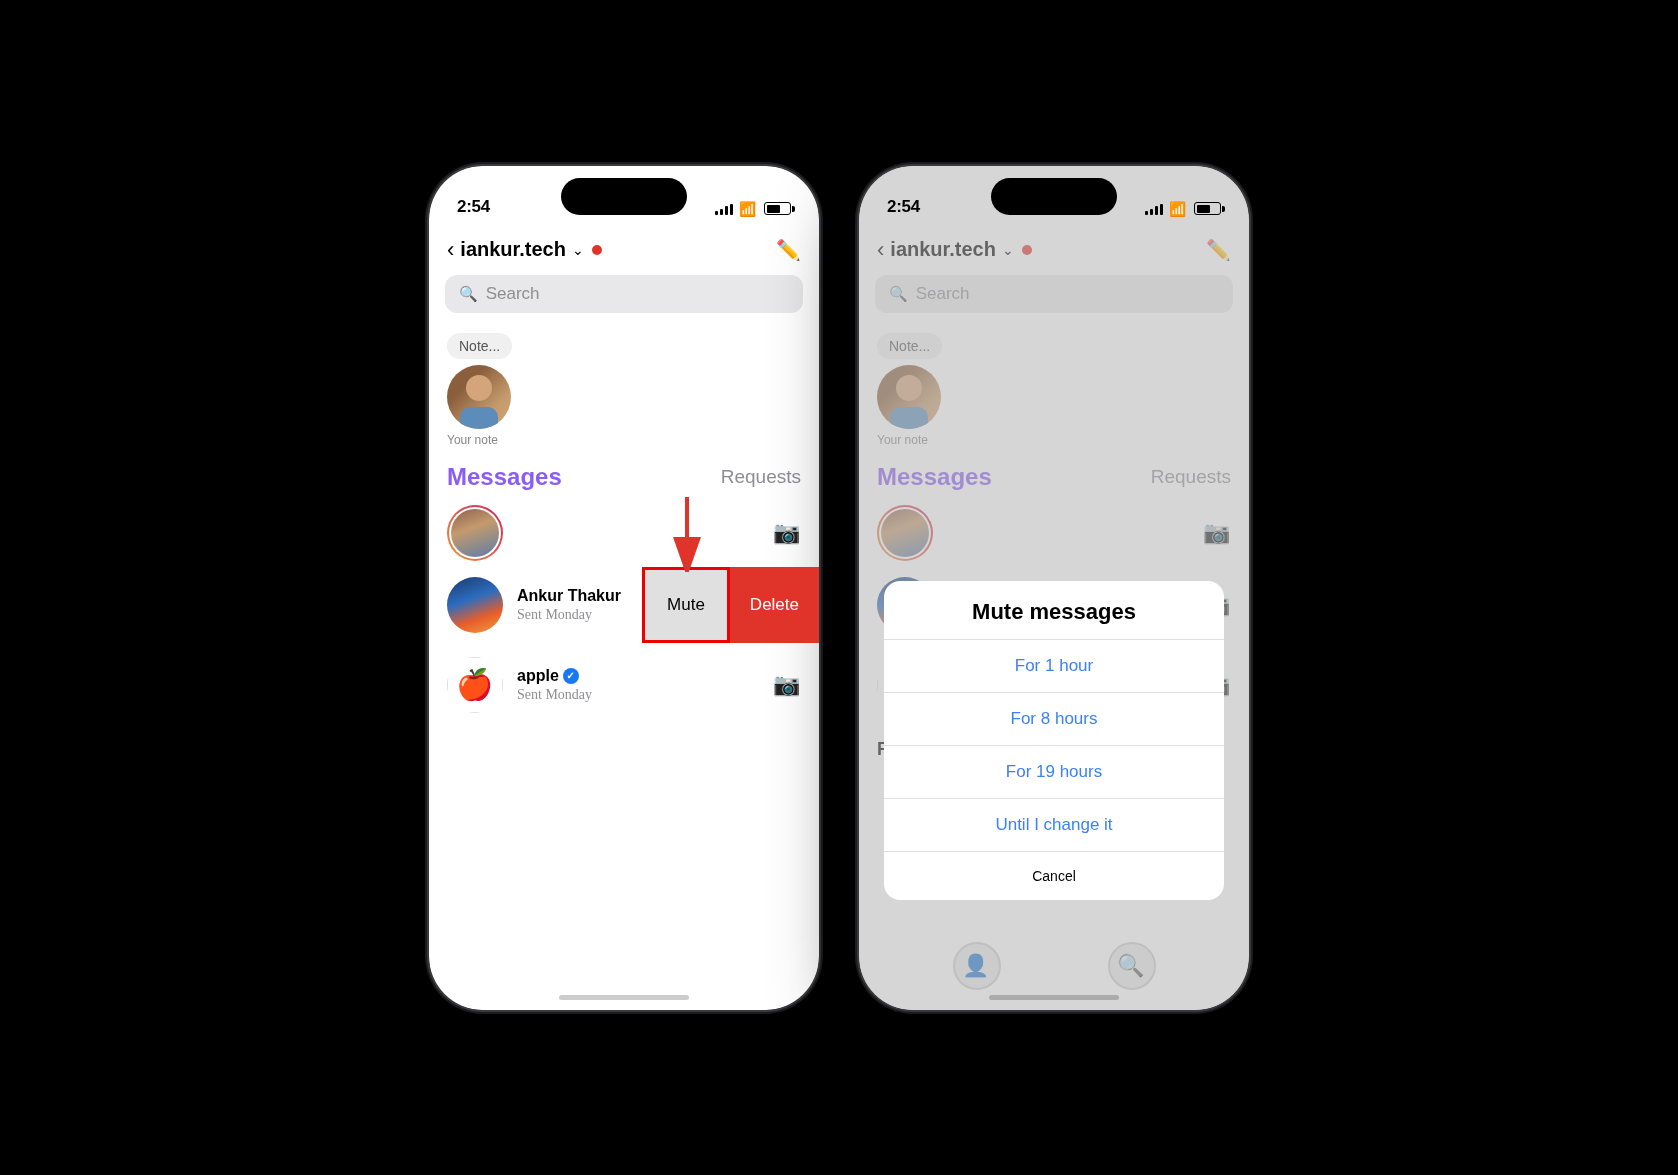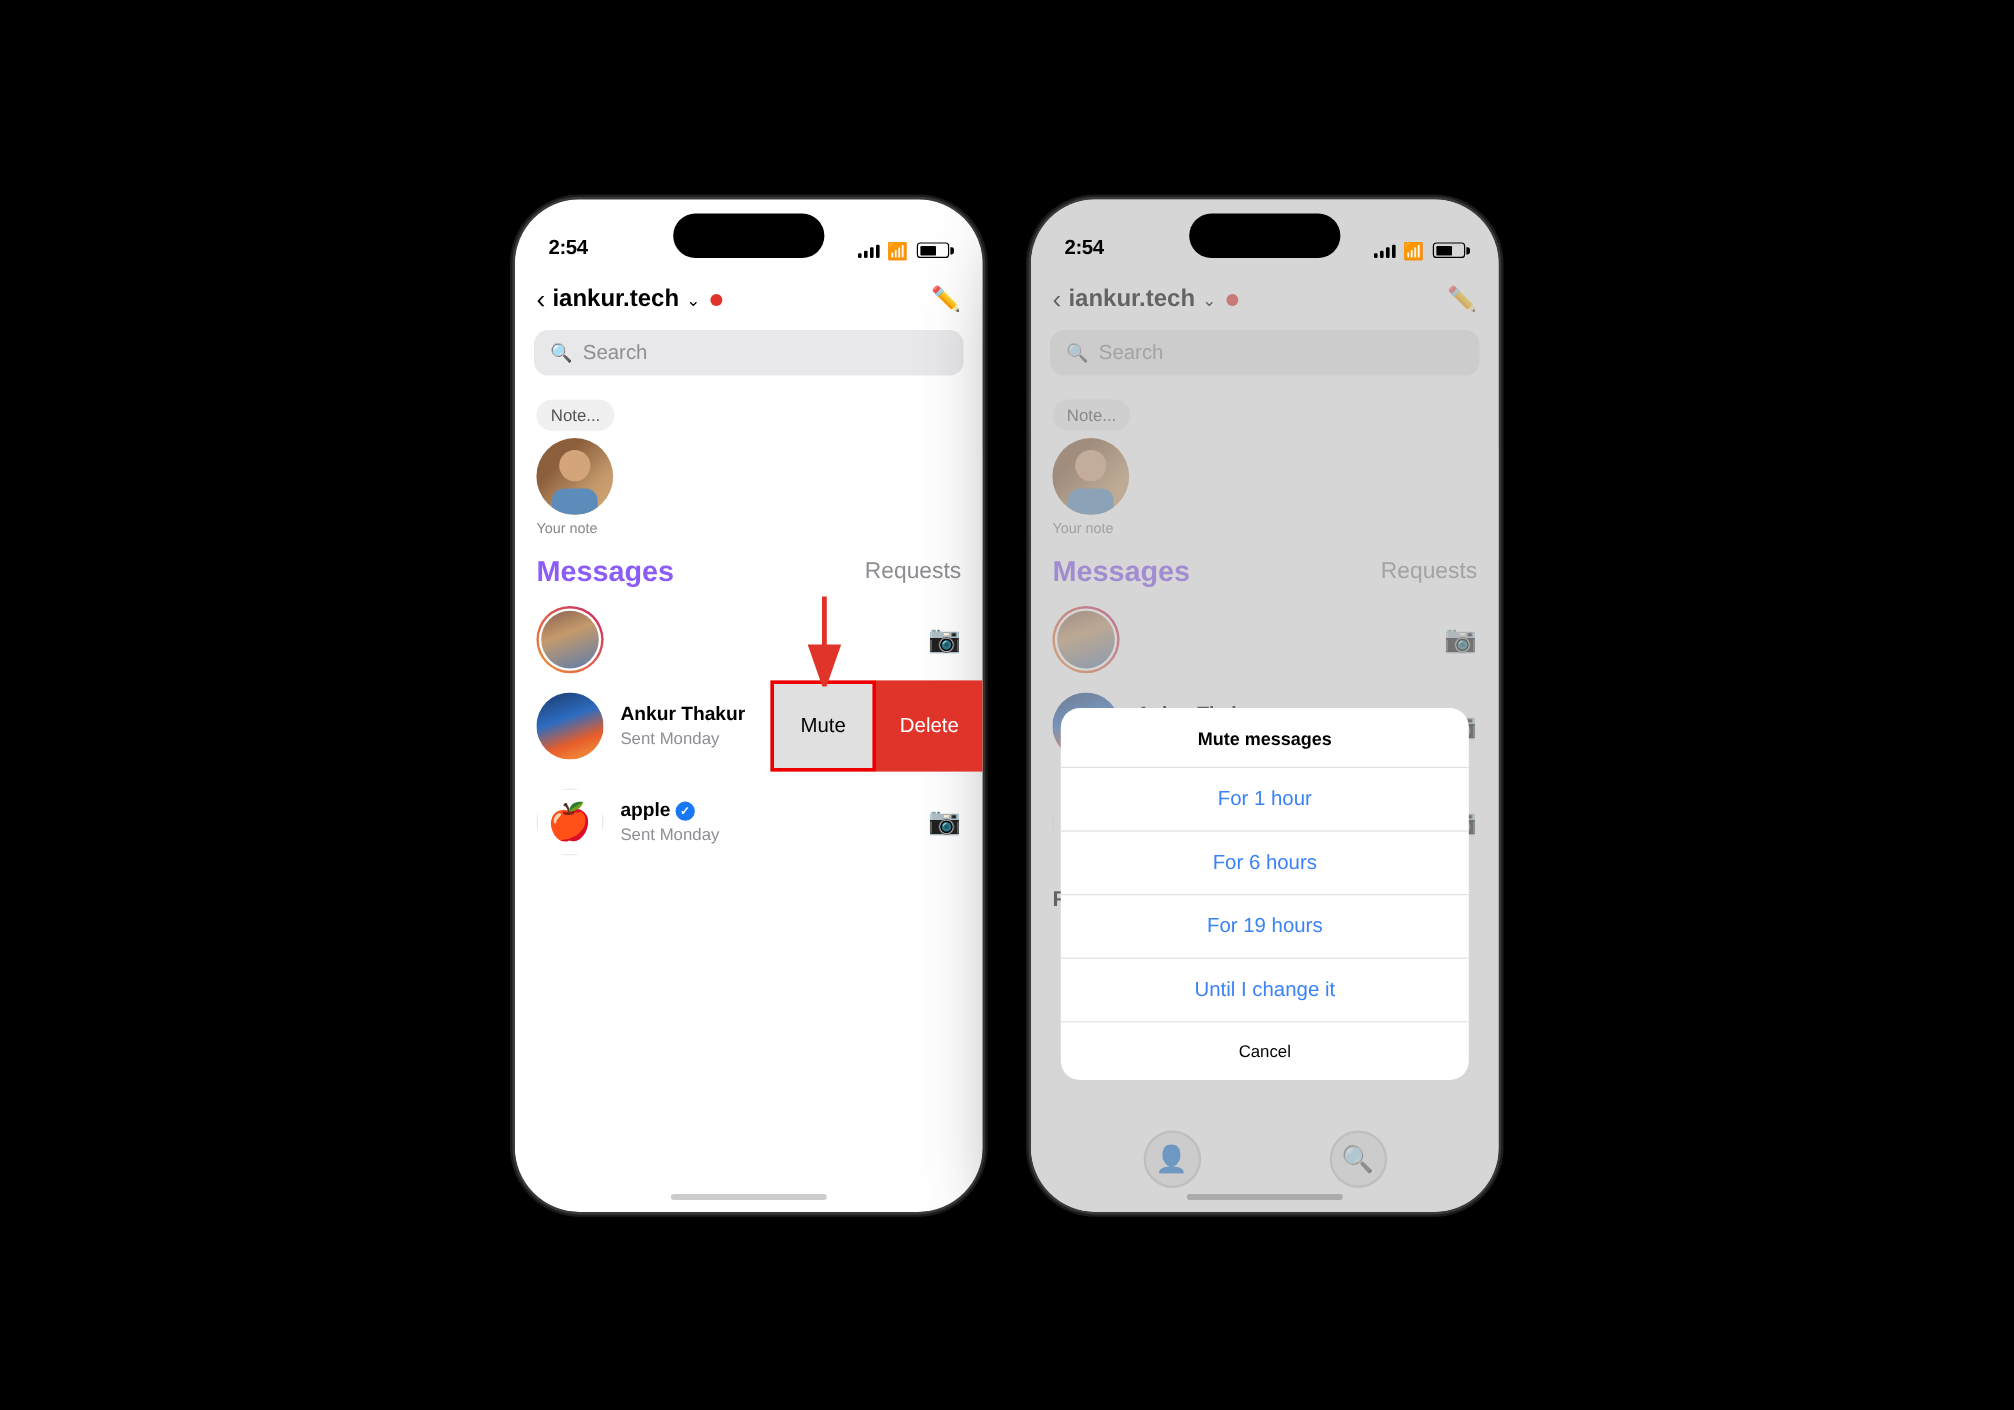--- a/index.html
+++ b/index.html
@@ -300,20 +300,21 @@
       display: flex;
       align-items: center;
       justify-content: center;
       font-size: 10px;
       color: #fff;
     }
     .message-preview {
       font-size: 14px;
       color: #8e8e93;
       margin-top: 2px;
+      font-family: Liberation Serif, serif;
     }
     .camera-icon {
       color: #8e8e93;
       font-size: 22px;
     }
 
     
     .swipe-container {
       position: relative;
     }
@@ -364,21 +365,21 @@
       transform: translateX(-50%);
       width: 340px;
       background: #fff;
       border-radius: 16px;
       z-index: 50;
       overflow: hidden;
       margin-bottom: 30px;
     }
     .modal-title {
       text-align: center;
-      font-size: 15px;
+      font-size: 22px;
       font-weight: 700;
       color: #000;
       padding: 18px 20px 14px;
     }
     .modal-divider {
       height: 1px;
       background: #e0e0e0;
       margin: 0;
     }
     .modal-option {
@@ -652,21 +653,21 @@
           <div style="width:48px;height:48px;border-radius:50%;background:#e8e8ea;border:2px solid #ccc;display:flex;align-items:center;justify-content:center;font-size:22px;">👤</div>
           <div style="width:48px;height:48px;border-radius:50%;background:#e8e8ea;border:2px solid #ccc;display:flex;align-items:center;justify-content:center;font-size:22px;">🔍</div>
         </div>
       </div>
 
       <div class="modal-sheet" style="position:absolute;left:50%;transform:translateX(-50%);bottom:80px;width:340px;z-index:100;">
         <div class="modal-title">Mute messages</div>
         <div class="modal-divider"></div>
         <div class="modal-option">For 1 hour</div>
         <div class="modal-divider"></div>
-        <div class="modal-option">For 6 hours</div>
+        <div class="modal-option">For 8 hours</div>
         <div class="modal-divider"></div>
         <div class="modal-option">For 19 hours</div>
         <div class="modal-divider"></div>
         <div class="modal-option">Until I change it</div>
         <div class="modal-divider"></div>
         <div class="modal-cancel">Cancel</div>
       </div>
 
       <div class="home-indicator" style="z-index:200;"></div>
     </div>

